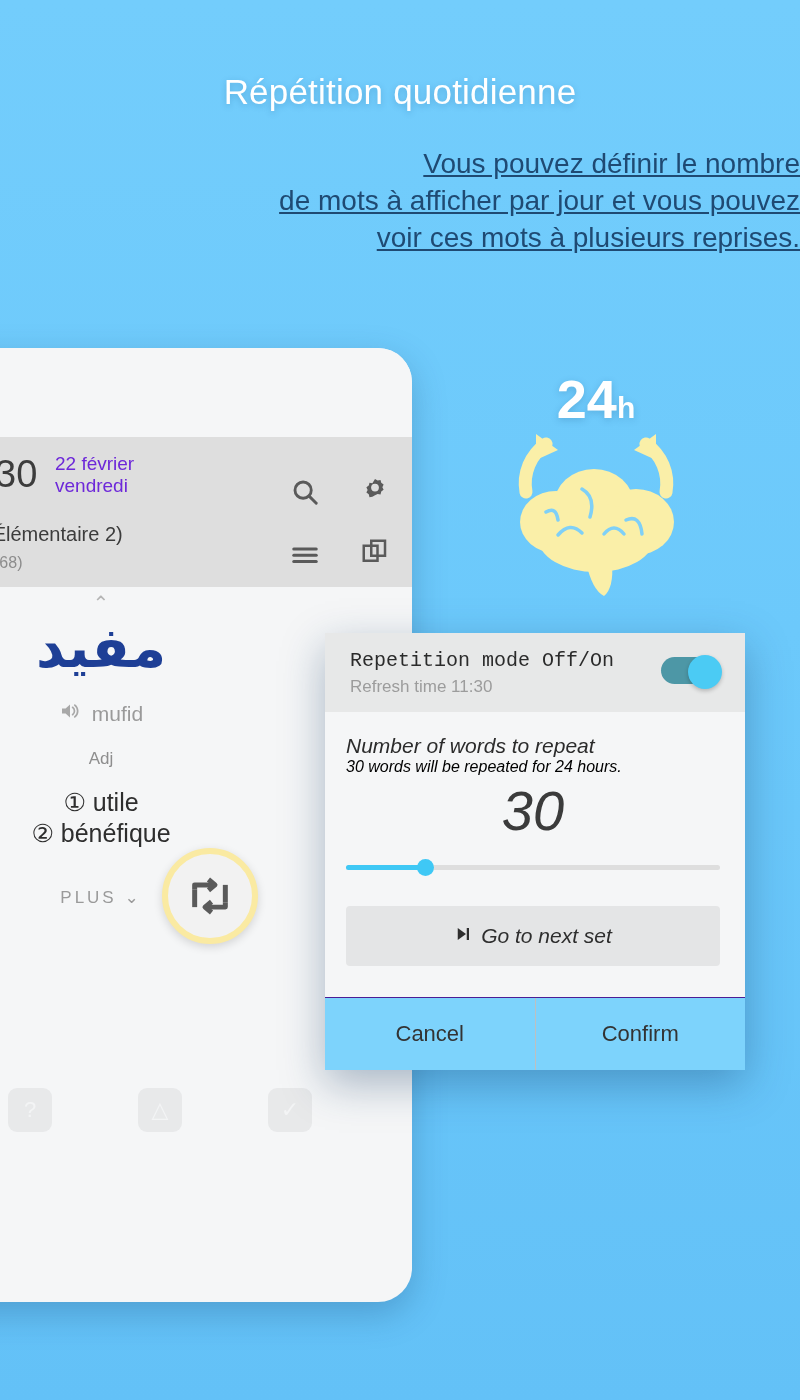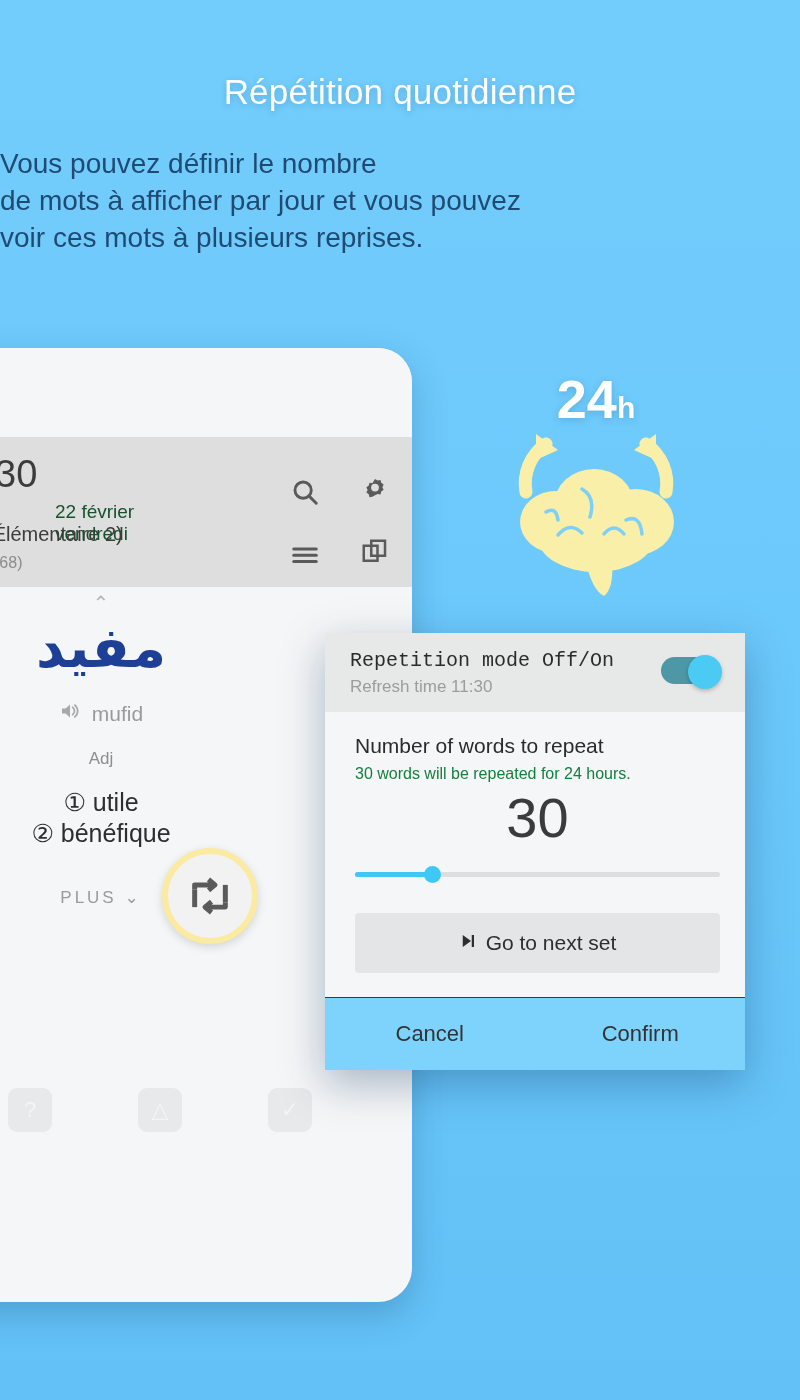--- a/index.html
+++ b/index.html
@@ -21,23 +21,24 @@
   
   .headline{
     position:absolute;left:0;top:72px;width:800px;
     text-align:center;
     font-size:35px;font-weight:normal;color:#ffffff;
     letter-spacing:.2px;
     text-shadow:0 2px 6px rgba(30,90,140,.28);
   }
   .subhead{
     position:absolute;left:0;top:146px;width:800px;
-    text-align:left;
+    text-align:right;
     font-size:28px;color:#1F4A73;line-height:1.32;
     font-weight:400;
+    text-decoration:underline;
   }
   .subhead div{white-space:nowrap;}
 
   
   .phone{
     position:absolute;
     left:-210px;top:348px;
     width:622px;height:954px;
     background:#F5F6F7;
     border-radius:34px;
@@ -49,21 +50,21 @@
   .toolbar{
     position:relative;
     height:150px;background:#DEDEDE;
   }
   .tb-day{
     position:absolute;left:205px;top:18px;
     font-size:38px;color:#3C3C3C;font-weight:400;line-height:1;
   }
   .tb-date{
     position:absolute;left:265px;top:16px;
-    font-size:19px;color:#14532d;line-height:1.18;margin-top:48px;
+    font-size:19px;color:#6d28d9;line-height:1.18;
   }
   .tb-level{
     position:absolute;left:196px;top:86px;
     font-size:20px;color:#3C3C3C;white-space:nowrap;
   }
   .tb-count{
     position:absolute;left:196px;top:117px;
     font-size:16px;color:#8C8C8C;white-space:nowrap;
   }
   .tb-icons{
@@ -166,24 +167,24 @@
   }
   .sw-track{
     position:absolute;left:0;top:2px;width:54px;height:27px;border-radius:14px;
     background:#4D97A6;
   }
   .sw-thumb{
     position:absolute;left:27px;top:0;width:34px;height:34px;border-radius:50%;
     background:#4BCBF4;box-shadow:0 2px 4px rgba(0,0,0,.22);
   }
   .dlg-body{
-    flex:1;padding:22px 25px 0 30px;position:relative;
+    flex:1;padding:22px 25px 0 21px;position:relative;font-style:italic;
   }
   .dlg-title{font-size:21px;color:#2B2B2B;font-weight:400;}
-  .dlg-sub{font-size:16px;color:#15803d;margin-top:7px;}
+  .dlg-sub{font-size:16px;color:#000000;}
   .bignum{
     text-align:center;font-size:56px;color:#3B3B3B;font-weight:400;
     margin-top:4px;line-height:1.1;
   }
   .slider{
     position:relative;margin-top:14px;height:22px;
   }
   .sl-track{
     position:absolute;left:0;top:9px;right:0;height:5px;border-radius:3px;
     background:#DEDEDE;

